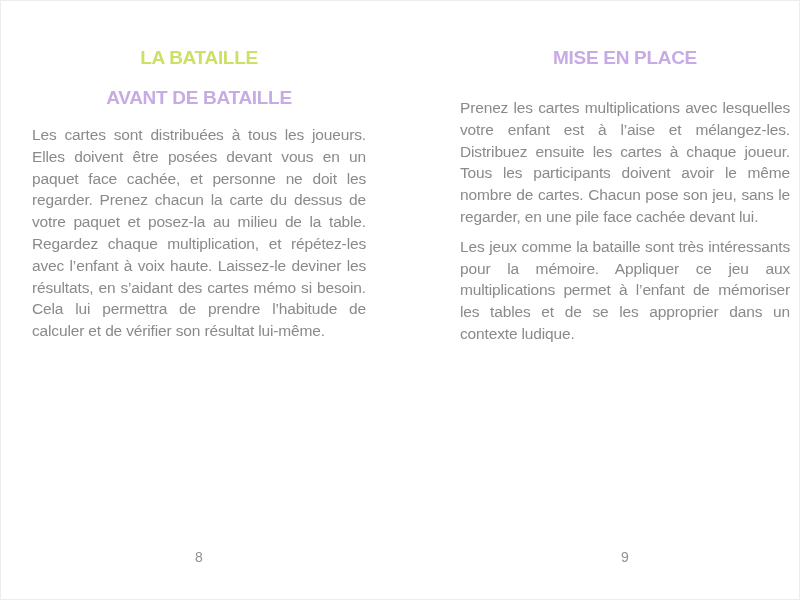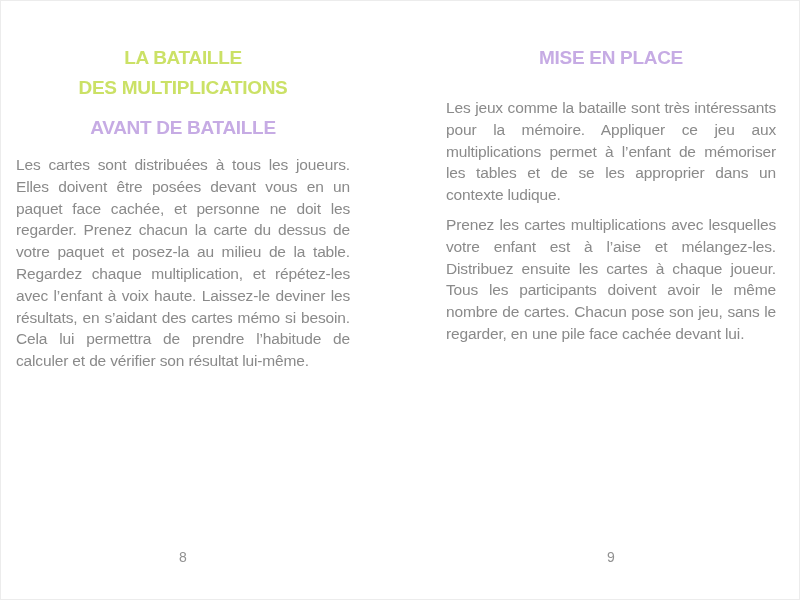--- a/index.html
+++ b/index.html
@@ -11,22 +11,22 @@
     overflow: hidden;
     box-sizing: border-box;
     border: 1px solid #ececec;
     font-family: "Liberation Sans", sans-serif;
   }
   .page {
     position: absolute;
     top: 0;
     height: 600px;
   }
-  .page-left  { left: 15px;  width: 334px; }
-  .page-right { left: 445px; width: 330px; }
+  .page-left  { left: 31px;  width: 334px; }
+  .page-right { left: 459px; width: 330px; }
 
   .book-title {
     margin: 42px 0 0 0;
     text-align: center;
     font-size: 19px;
     font-weight: bold;
     line-height: 30px;
     letter-spacing: -0.3px;
     color: #cbe166;
   }
@@ -63,31 +63,30 @@
   }
 </style>
 </head>
 <body>
 
 <div class="canvas">
 
   <div class="page page-left">
     <h1 class="book-title">
       <span>LA BATAILLE</span><br>
-      <span>DES MULTIPLICATIONS</span>
     </h1>
     <h2 class="section-title">AVANT DE BATAILLE</h2>
     <div class="body-text">
       <p>Les cartes sont distribuées à tous les joueurs. Elles doivent être posées devant vous en un paquet face cachée, et personne ne doit les regarder. Prenez chacun la carte du dessus de votre paquet et posez-la au milieu de la table. Regardez chaque multiplication, et répétez-les avec l’enfant à voix haute. Laissez-le deviner les résultats, en s’aidant des cartes mémo si besoin. Cela lui permettra de prendre l’habitude de calculer et de vérifier son résultat lui-même.</p>
     </div>
     <div class="page-number">8</div>
   </div>
 
   <div class="page page-right">
     <h2 class="section-title section-title--top">MISE EN PLACE</h2>
     <div class="body-text">
+      <p>Prenez les cartes multiplications avec lesquelles votre enfant est à l’aise et mélangez-les. Distribuez ensuite les cartes à chaque joueur. Tous les participants doivent avoir le même nombre de cartes. Chacun pose son jeu, sans le regarder, en une pile face cachée devant lui.</p>
       <p>Les jeux comme la bataille sont très intéressants pour la mémoire. Appliquer ce jeu aux multiplications permet à l’enfant de mémoriser les tables et de se les approprier dans un contexte ludique.</p>
-      <p>Prenez les cartes multiplications avec lesquelles votre enfant est à l’aise et mélangez-les. Distribuez ensuite les cartes à chaque joueur. Tous les participants doivent avoir le même nombre de cartes. Chacun pose son jeu, sans le regarder, en une pile face cachée devant lui.</p>
     </div>
     <div class="page-number">9</div>
   </div>
 
 </div>
 
 </body></html>

